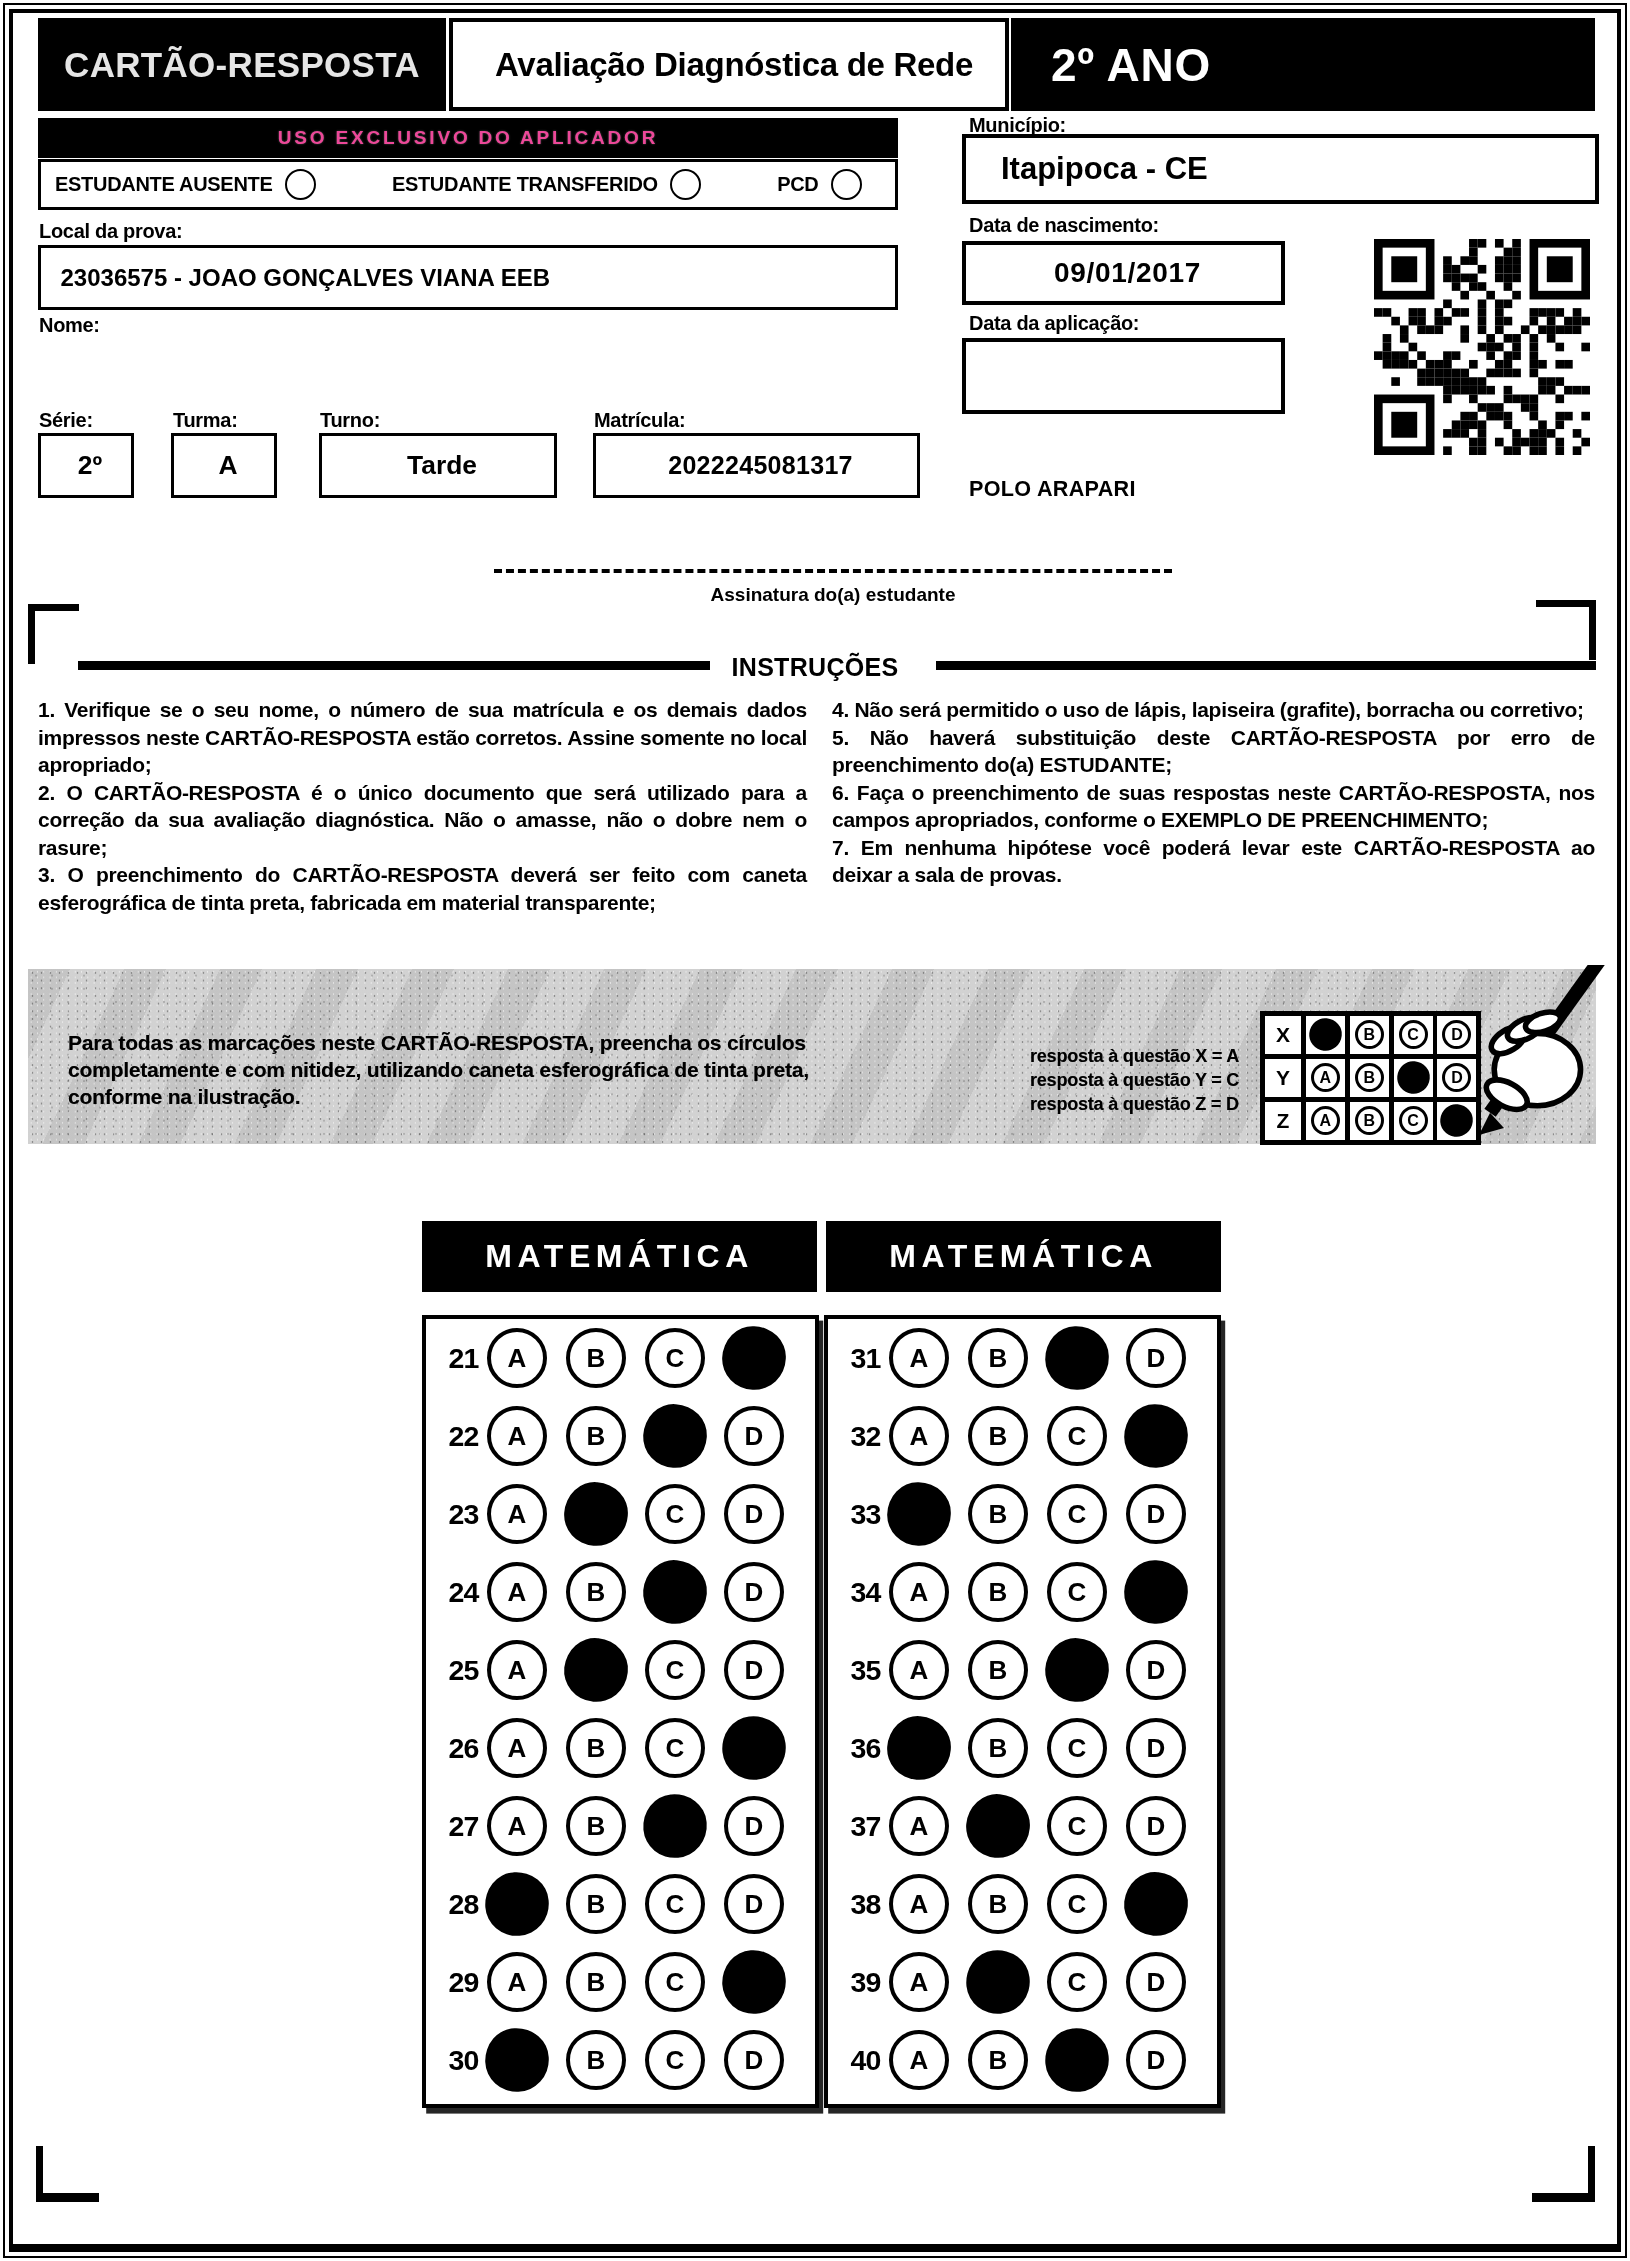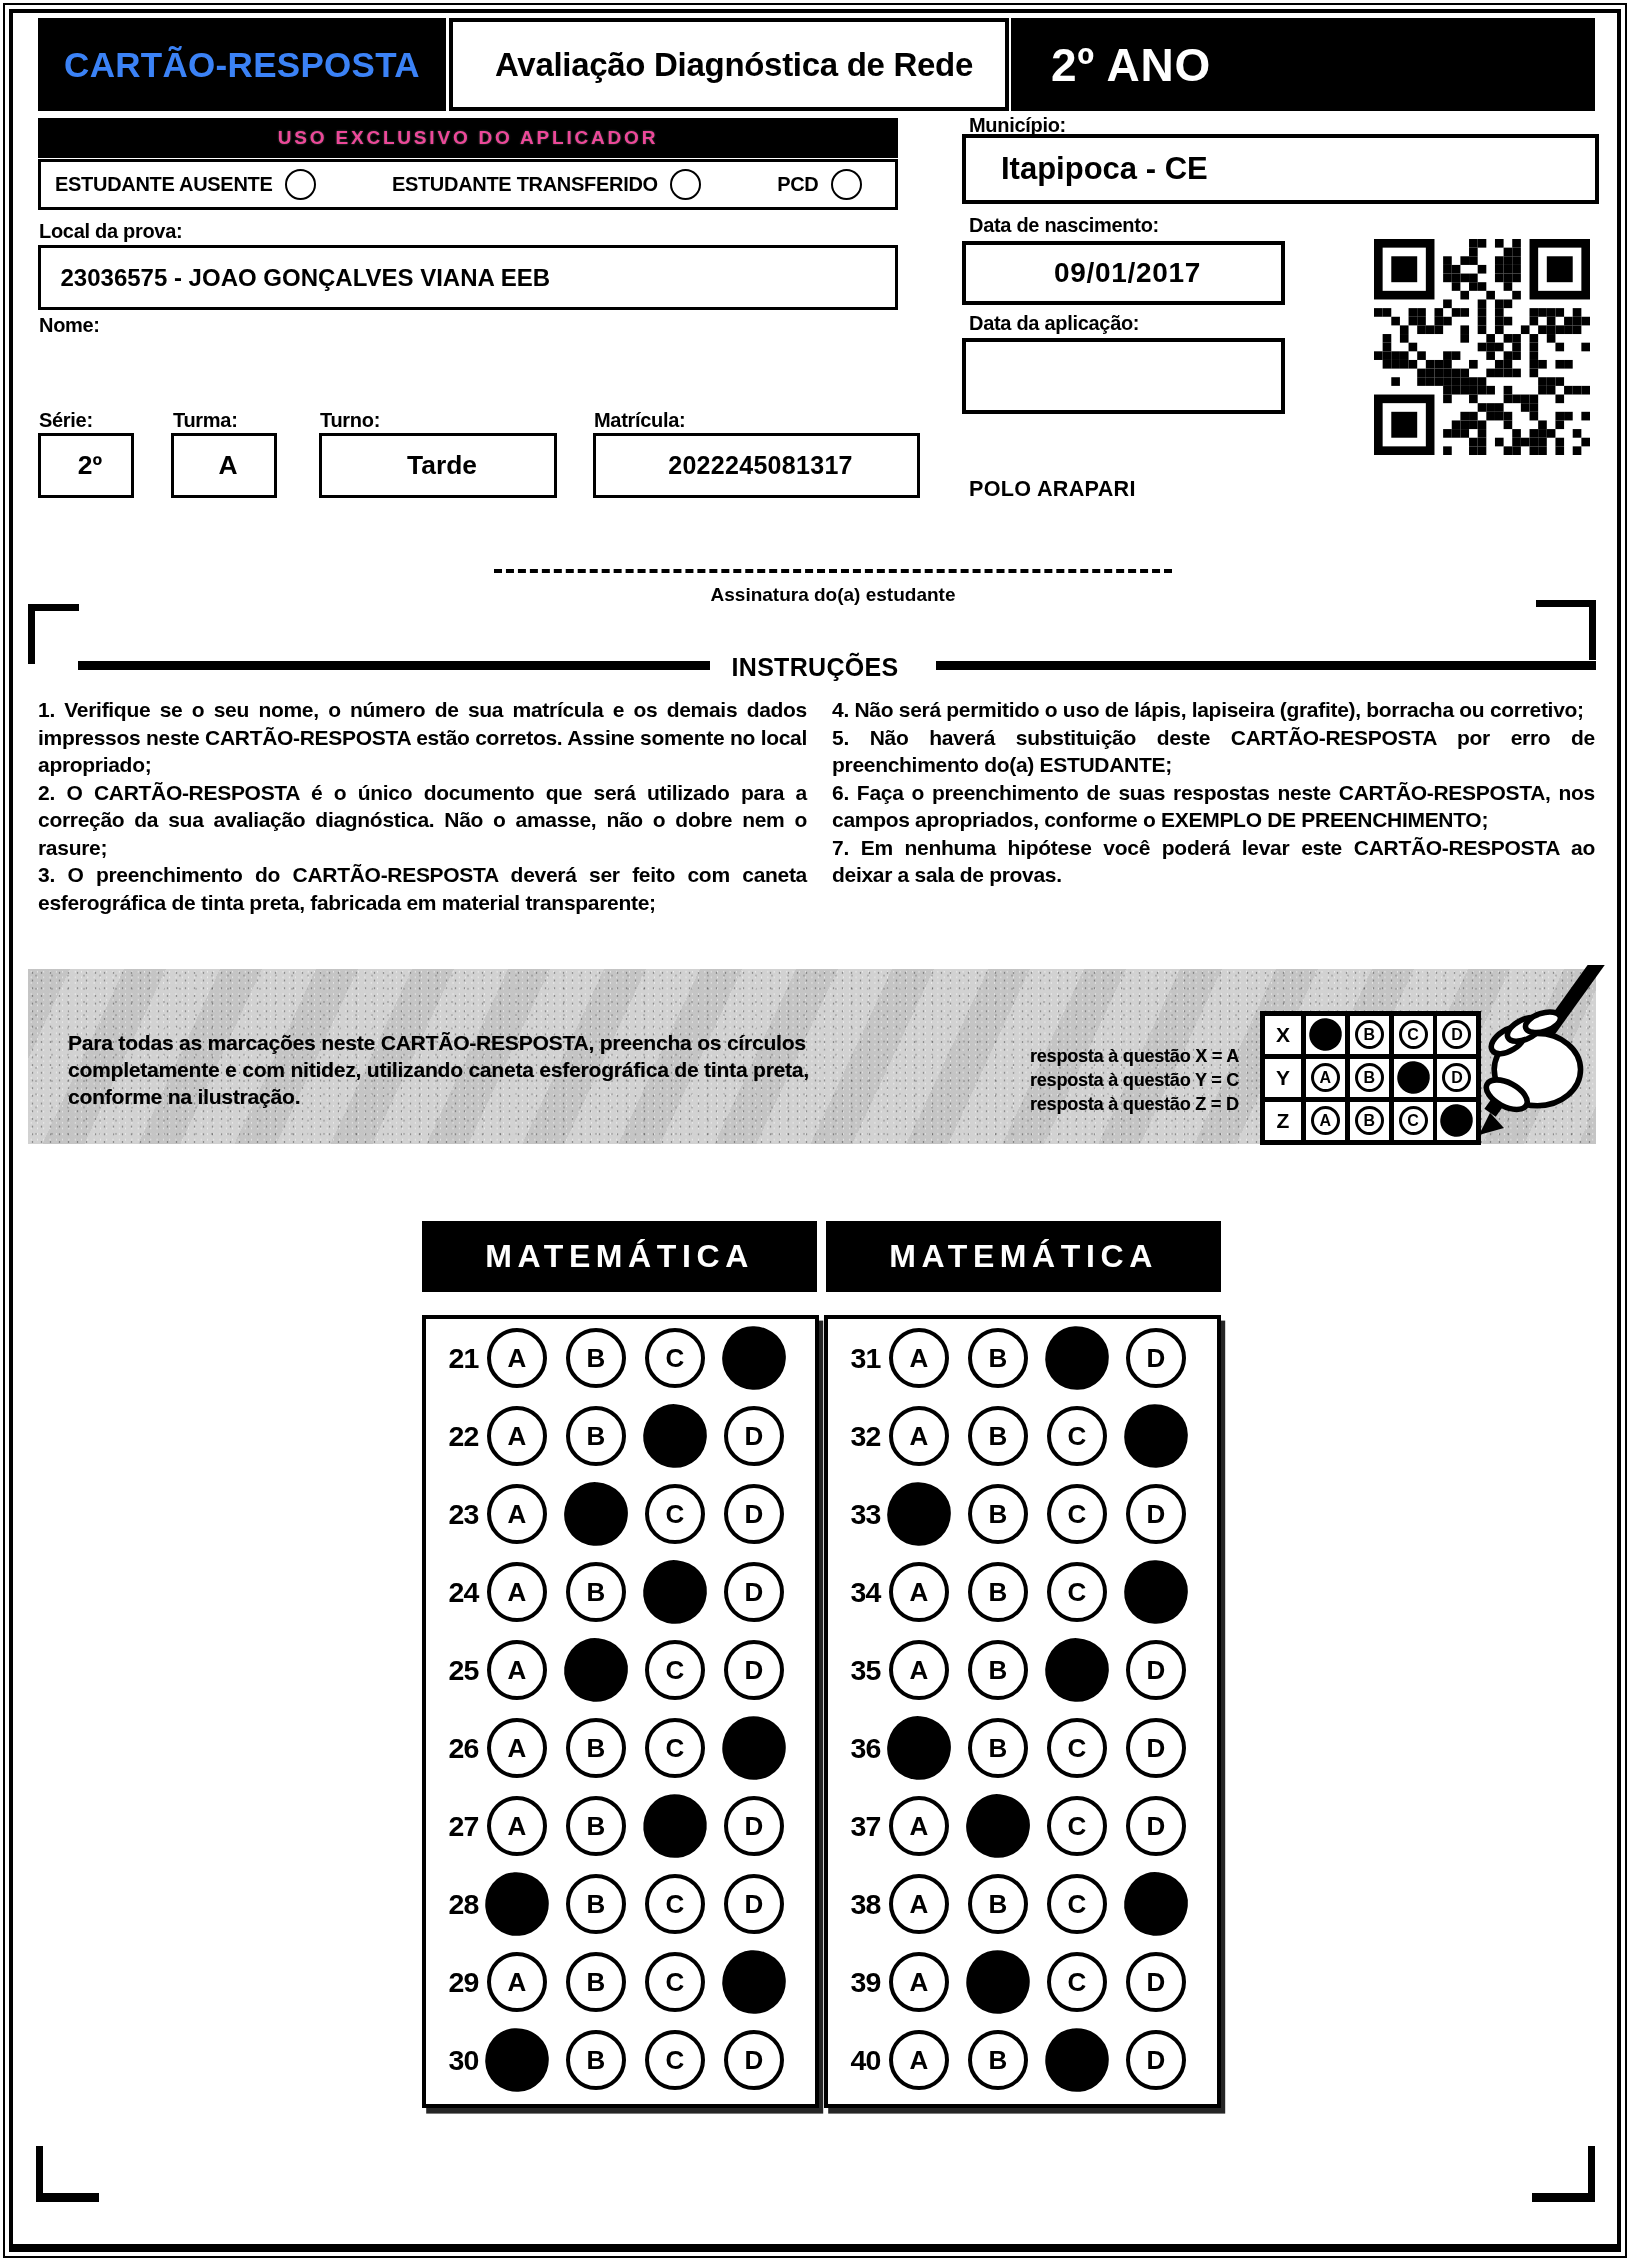--- a/index.html
+++ b/index.html
@@ -8,21 +8,21 @@
   .page { position:relative; width:1630px; height:2261px; background:#fff; overflow:hidden; }
 
   
   .frame-outer { position:absolute; inset:2.8px; border:2.8px solid #000; pointer-events:none; }
   .frame-inner { position:absolute; left:9px; right:9px; top:9px; bottom:9px;
                  border:4.2px solid #000; border-bottom-width:8.3px; pointer-events:none; }
 
   
   .hdr-box { position:absolute; top:18px; height:93px; display:flex; align-items:center; }
   .cartao-box { left:38px; width:408px; background:#000; justify-content:center; }
-  .cartao-box span { color:#3b82f6; font-size:35px; font-weight:bold; letter-spacing:0.3px;text-align:right; }
+  .cartao-box span { color:#e5e5e5; font-size:35px; font-weight:bold; letter-spacing:0.3px;text-align:right; }
   .exam-box { left:449px; width:560px; background:#fff; border:4.2px solid #000; justify-content:center;padding-left:10px; }
   .exam-box span { font-size:33px; font-weight:bold; letter-spacing:-0.3px; }
   .ano-box { left:1011px; width:584px; background:#000; padding-left:40px; }
   .ano-box span { color:#fff; font-size:46px; font-weight:bold; letter-spacing:0.7px; }
 
   
   .uso-bar { position:absolute; left:38px; top:118px; width:860px; height:40px; background:#000;
              display:flex; align-items:center; justify-content:center; }
   .uso-bar span { color:#ec4899; font-size:19px; font-weight:bold; letter-spacing:2.8px;
                   text-shadow:0 0 2.1px rgba(90,90,90,.9); }

